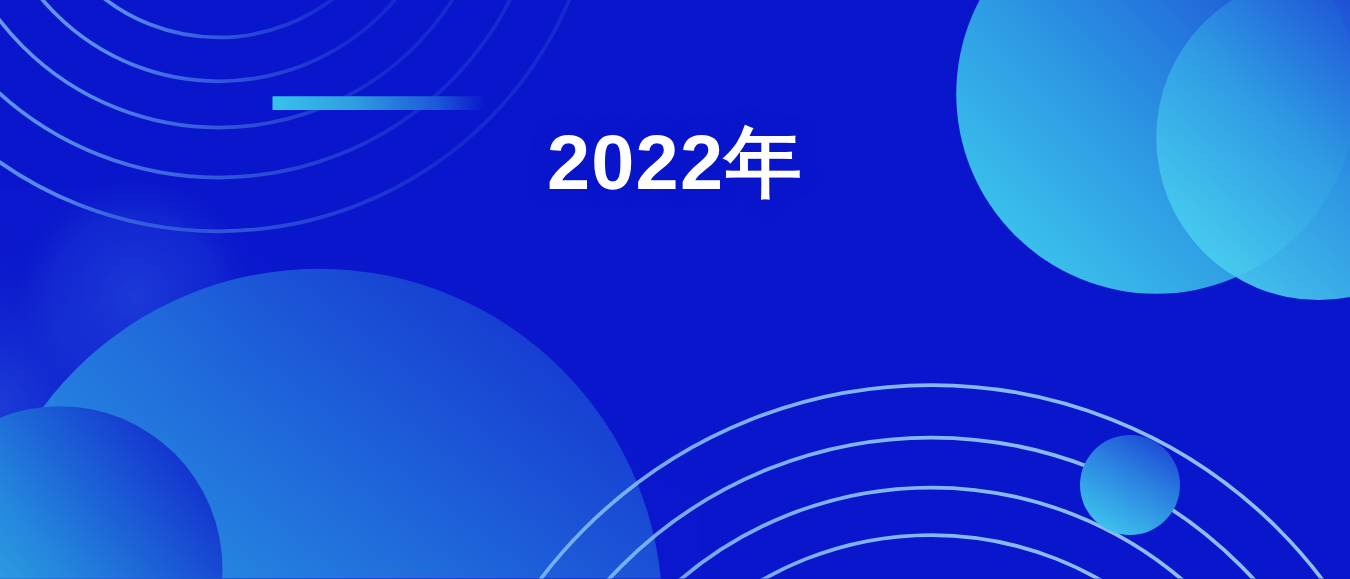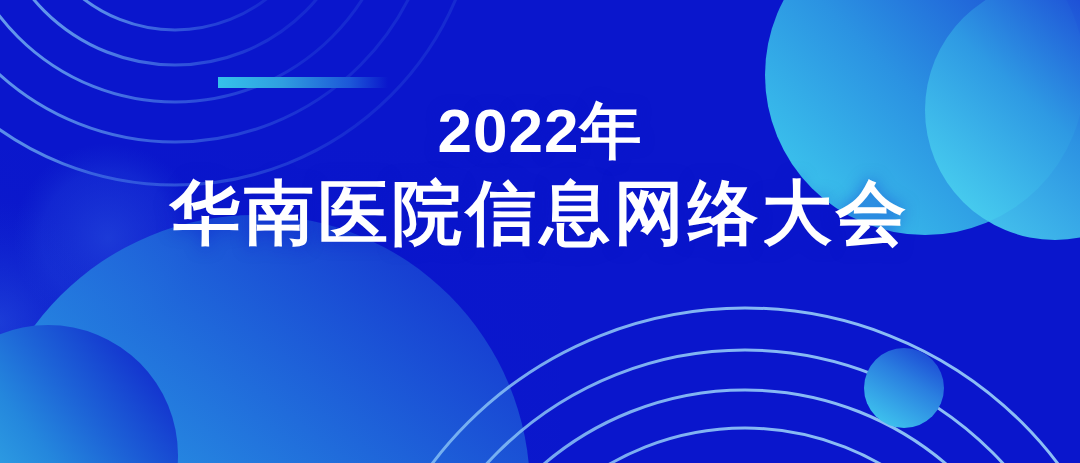--- a/index.html
+++ b/index.html
@@ -182,17 +182,16 @@
       <circle cx="904" cy="388" r="40" fill="url(#gradCircleSmall)"></circle>
     </g>
   </svg>
 
   <div class="content">
 
     <div class="accent-bar"></div>
 
     <div class="title-year">2022年</div>
 
-    <div class="title-main">华南医院信息网络大会</div>
 
 
   </div>
 </div>
 
 </body></html>

